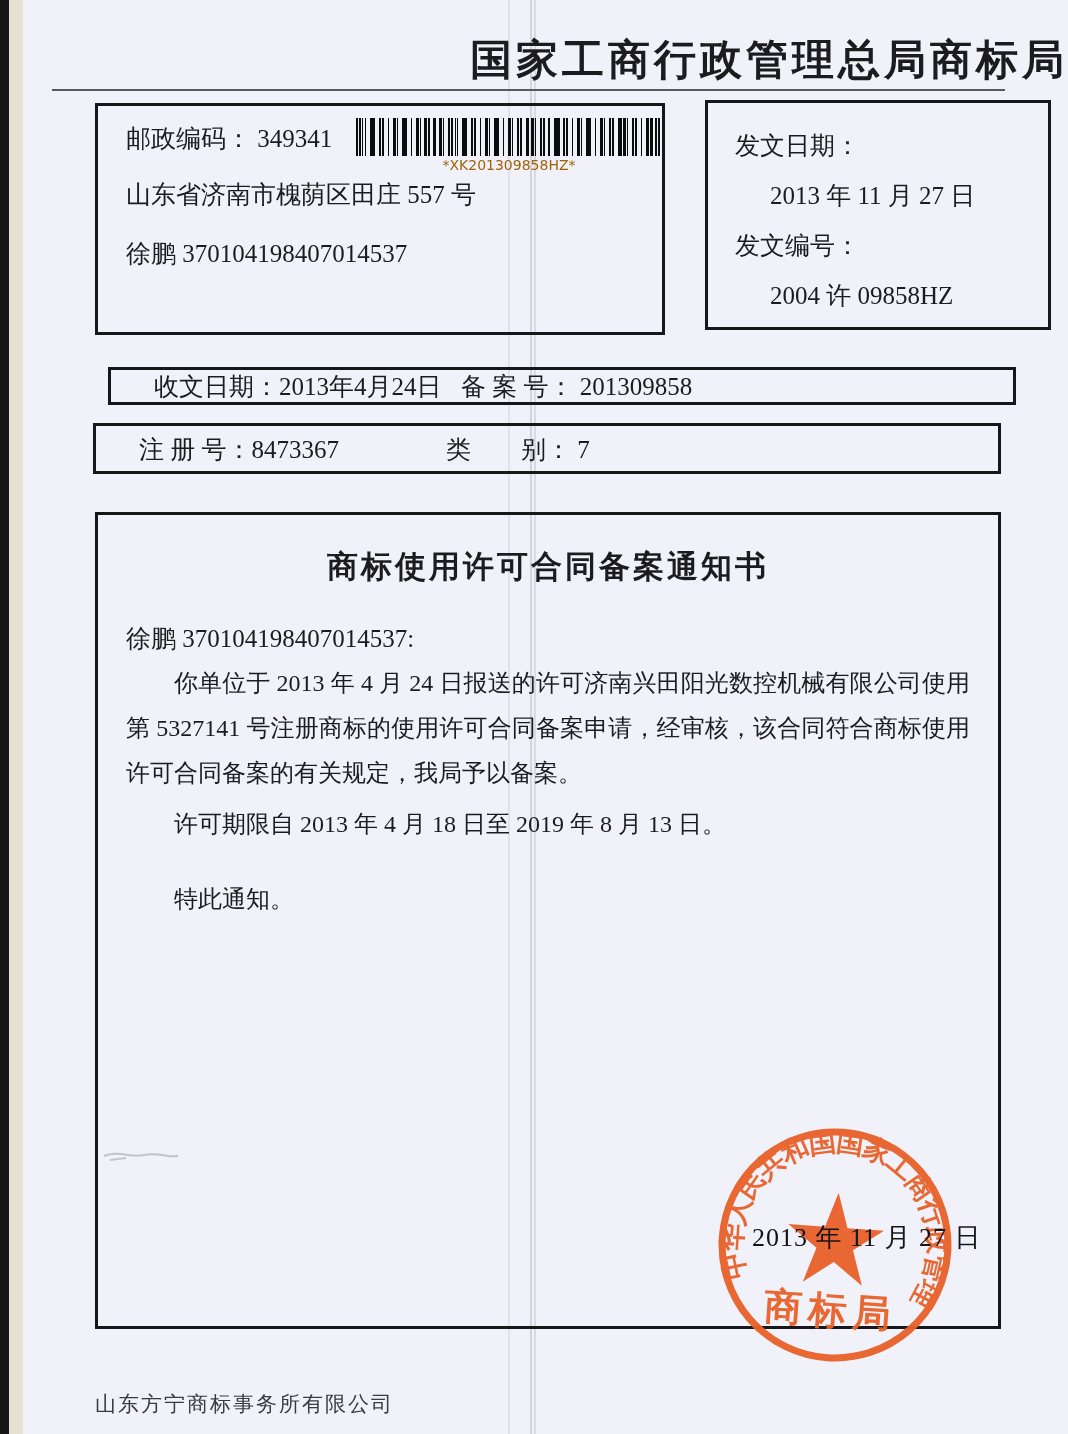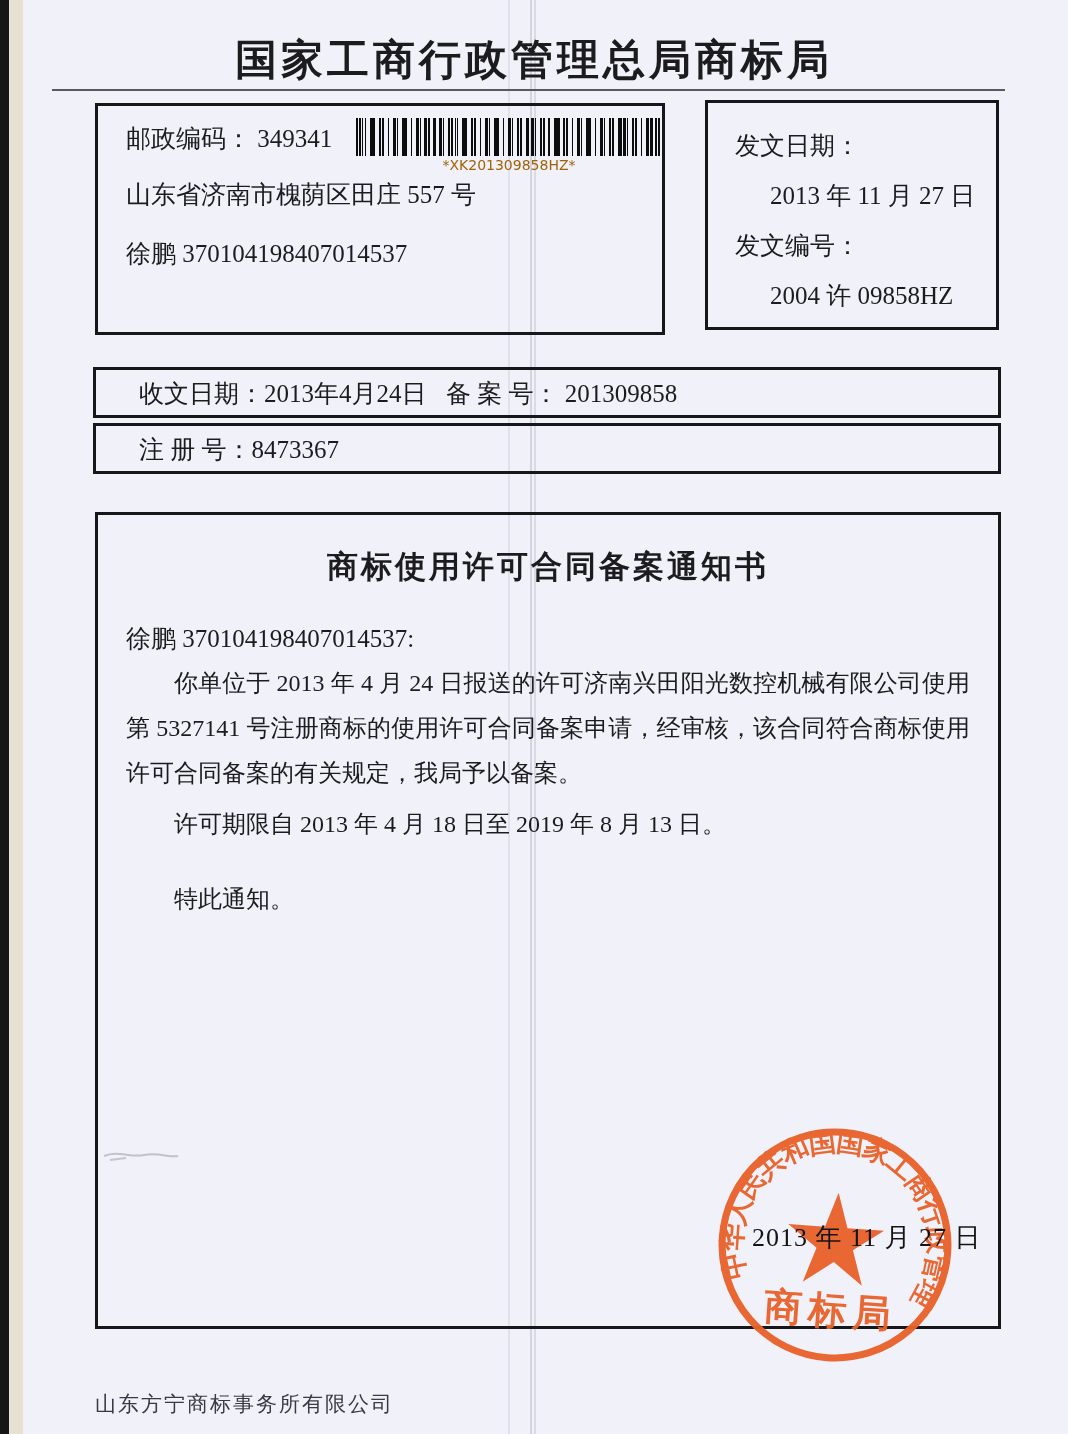--- a/index.html
+++ b/index.html
@@ -15,21 +15,21 @@
   }
   
   .edge-black{ position:absolute; left:0; top:0; width:9px; height:1434px; background:#161616; }
   .edge-beige{ position:absolute; left:9px; top:0; width:14px; height:1434px; background:#e6e1d2; }
   .streak-a{ position:absolute; left:508px; top:0; width:2px; height:1434px; background:#e0e1ea; }
   .streak-b{ position:absolute; left:530px; top:0; width:2px; height:1434px; background:#d3d4e0; box-shadow:4px 0 0 #d9dae4; }
 
   
   .header-title{
     position:absolute; left:0; top:32px; width:1068px;
-    text-align:center; font-size:42px; font-weight:bold; letter-spacing:4px;
+    text-align:right; font-size:42px; font-weight:bold; letter-spacing:4px;
   }
   .header-rule{ position:absolute; left:52px; top:89px; width:953px; height:2px; background:#5a5a5e; }
 
   
   .address-box{
     position:absolute; left:95px; top:103px; width:570px; height:232px;
     border:3px solid var(--border); background:transparent;
   }
   .postal-line{ position:absolute; left:28px; top:16px; font-size:25px; }
   .barcode{
@@ -40,33 +40,33 @@
   }
   .barcode-caption{
     position:absolute; left:258px; top:51px; width:306px; text-align:center;
     font-family:"DejaVu Sans","Liberation Sans",sans-serif; font-size:14px; color:#a16207;
   }
   .address-line{ position:absolute; left:28px; top:72px; font-size:25px;text-align:right; }
   .recipient-line{ position:absolute; left:28px; top:131px; font-size:25px; }
 
   
   .dispatch-box{
-    position:absolute; left:705px; top:100px; width:294px; height:230px;
+    position:absolute; left:705px; top:100px; width:346px; height:230px;
     border:3px solid var(--border);
   }
   .dispatch-box .lbl{ position:absolute; left:27px; font-size:25px; }
   .dispatch-box .val{ position:absolute; left:62px; font-size:25px; }
   .d1{ top:26px; } .d2{ top:76px; } .d3{ top:126px; } .d4{ top:176px; }
 
   
   .info-row{
     position:absolute; left:93px; width:908px;
     border:3px solid var(--border); font-size:25px;
   }
-  .row-1{ top:367px; height:51px; }
+  .row-1{ top:367px; height:38px;margin-left:15px; }
   .row-2{ top:423px; height:51px; }
   .cell-left{ position:absolute; left:18px; top:50%; transform:translateY(-50%); white-space:pre; }
   .cell-right{ position:absolute; left:325px; top:50%; transform:translateY(-50%); white-space:pre; }
 
   
   .notice-box{
     position:absolute; left:95px; top:512px; width:906px; height:817px;
     border:3px solid var(--border);
   }
   .notice-title{
@@ -126,20 +126,23 @@
     <span>收文日期：</span><span>2013年4月24日</span>
   </div>
   <div class="cell-right">
     <span>备 案 号：</span> <span>201309858</span>
   </div>
 </div>
 <div class="info-row row-2">
   <div class="cell-left">
     <span>注 册 号：</span><span>8473367</span>
   </div>
+  <div class="cell-right">
+    <span>类　　别：</span> <span>7</span>
+  </div>
 </div>
 
 <div class="notice-box">
   <div class="notice-title">商标使用许可合同备案通知书</div>
   <div class="salutation">徐鹏 370104198407014537:</div>
   <p class="body-para">你单位于 2013 年 4 月 24 日报送的许可济南兴田阳光数控机械有限公司使用第 5327141 号注册商标的使用许可合同备案申请，经审核，该合同符合商标使用许可合同备案的有关规定，我局予以备案。</p>
   <p class="body-para">许可期限自 2013 年 4 月 18 日至 2019 年 8 月 13 日。</p>
   <p class="body-para closing-para">特此通知。</p>
 </div>
 

